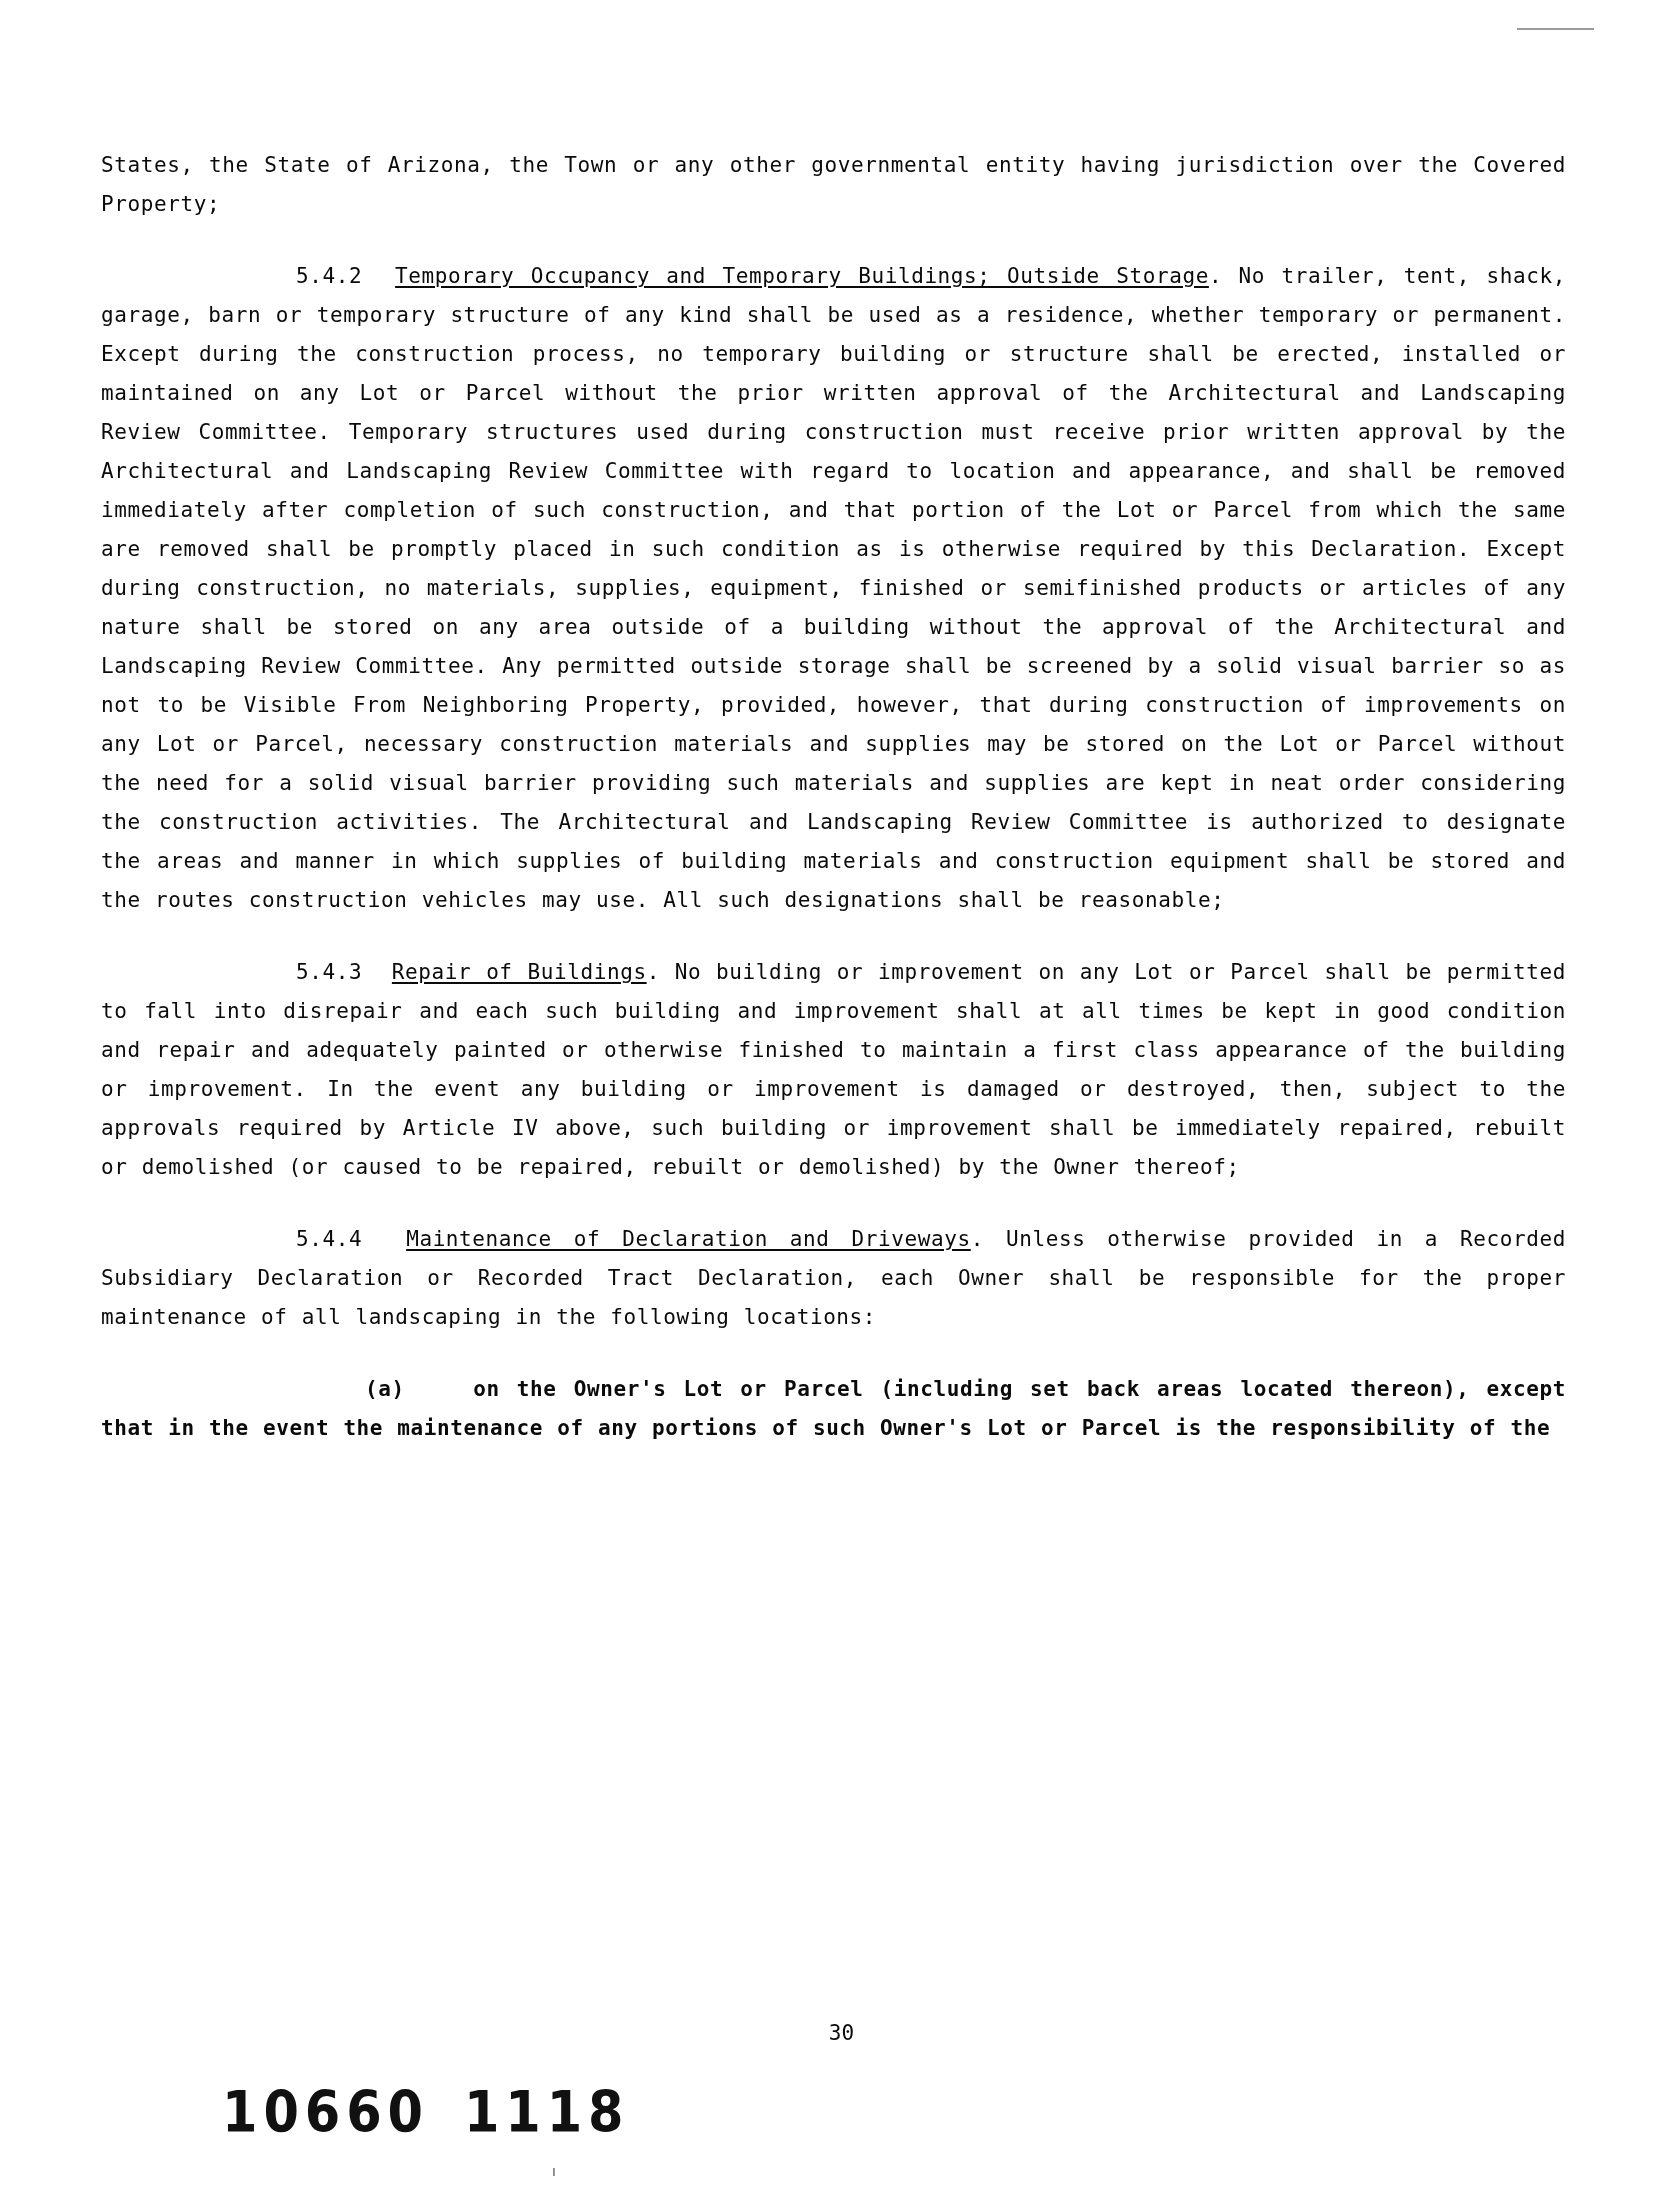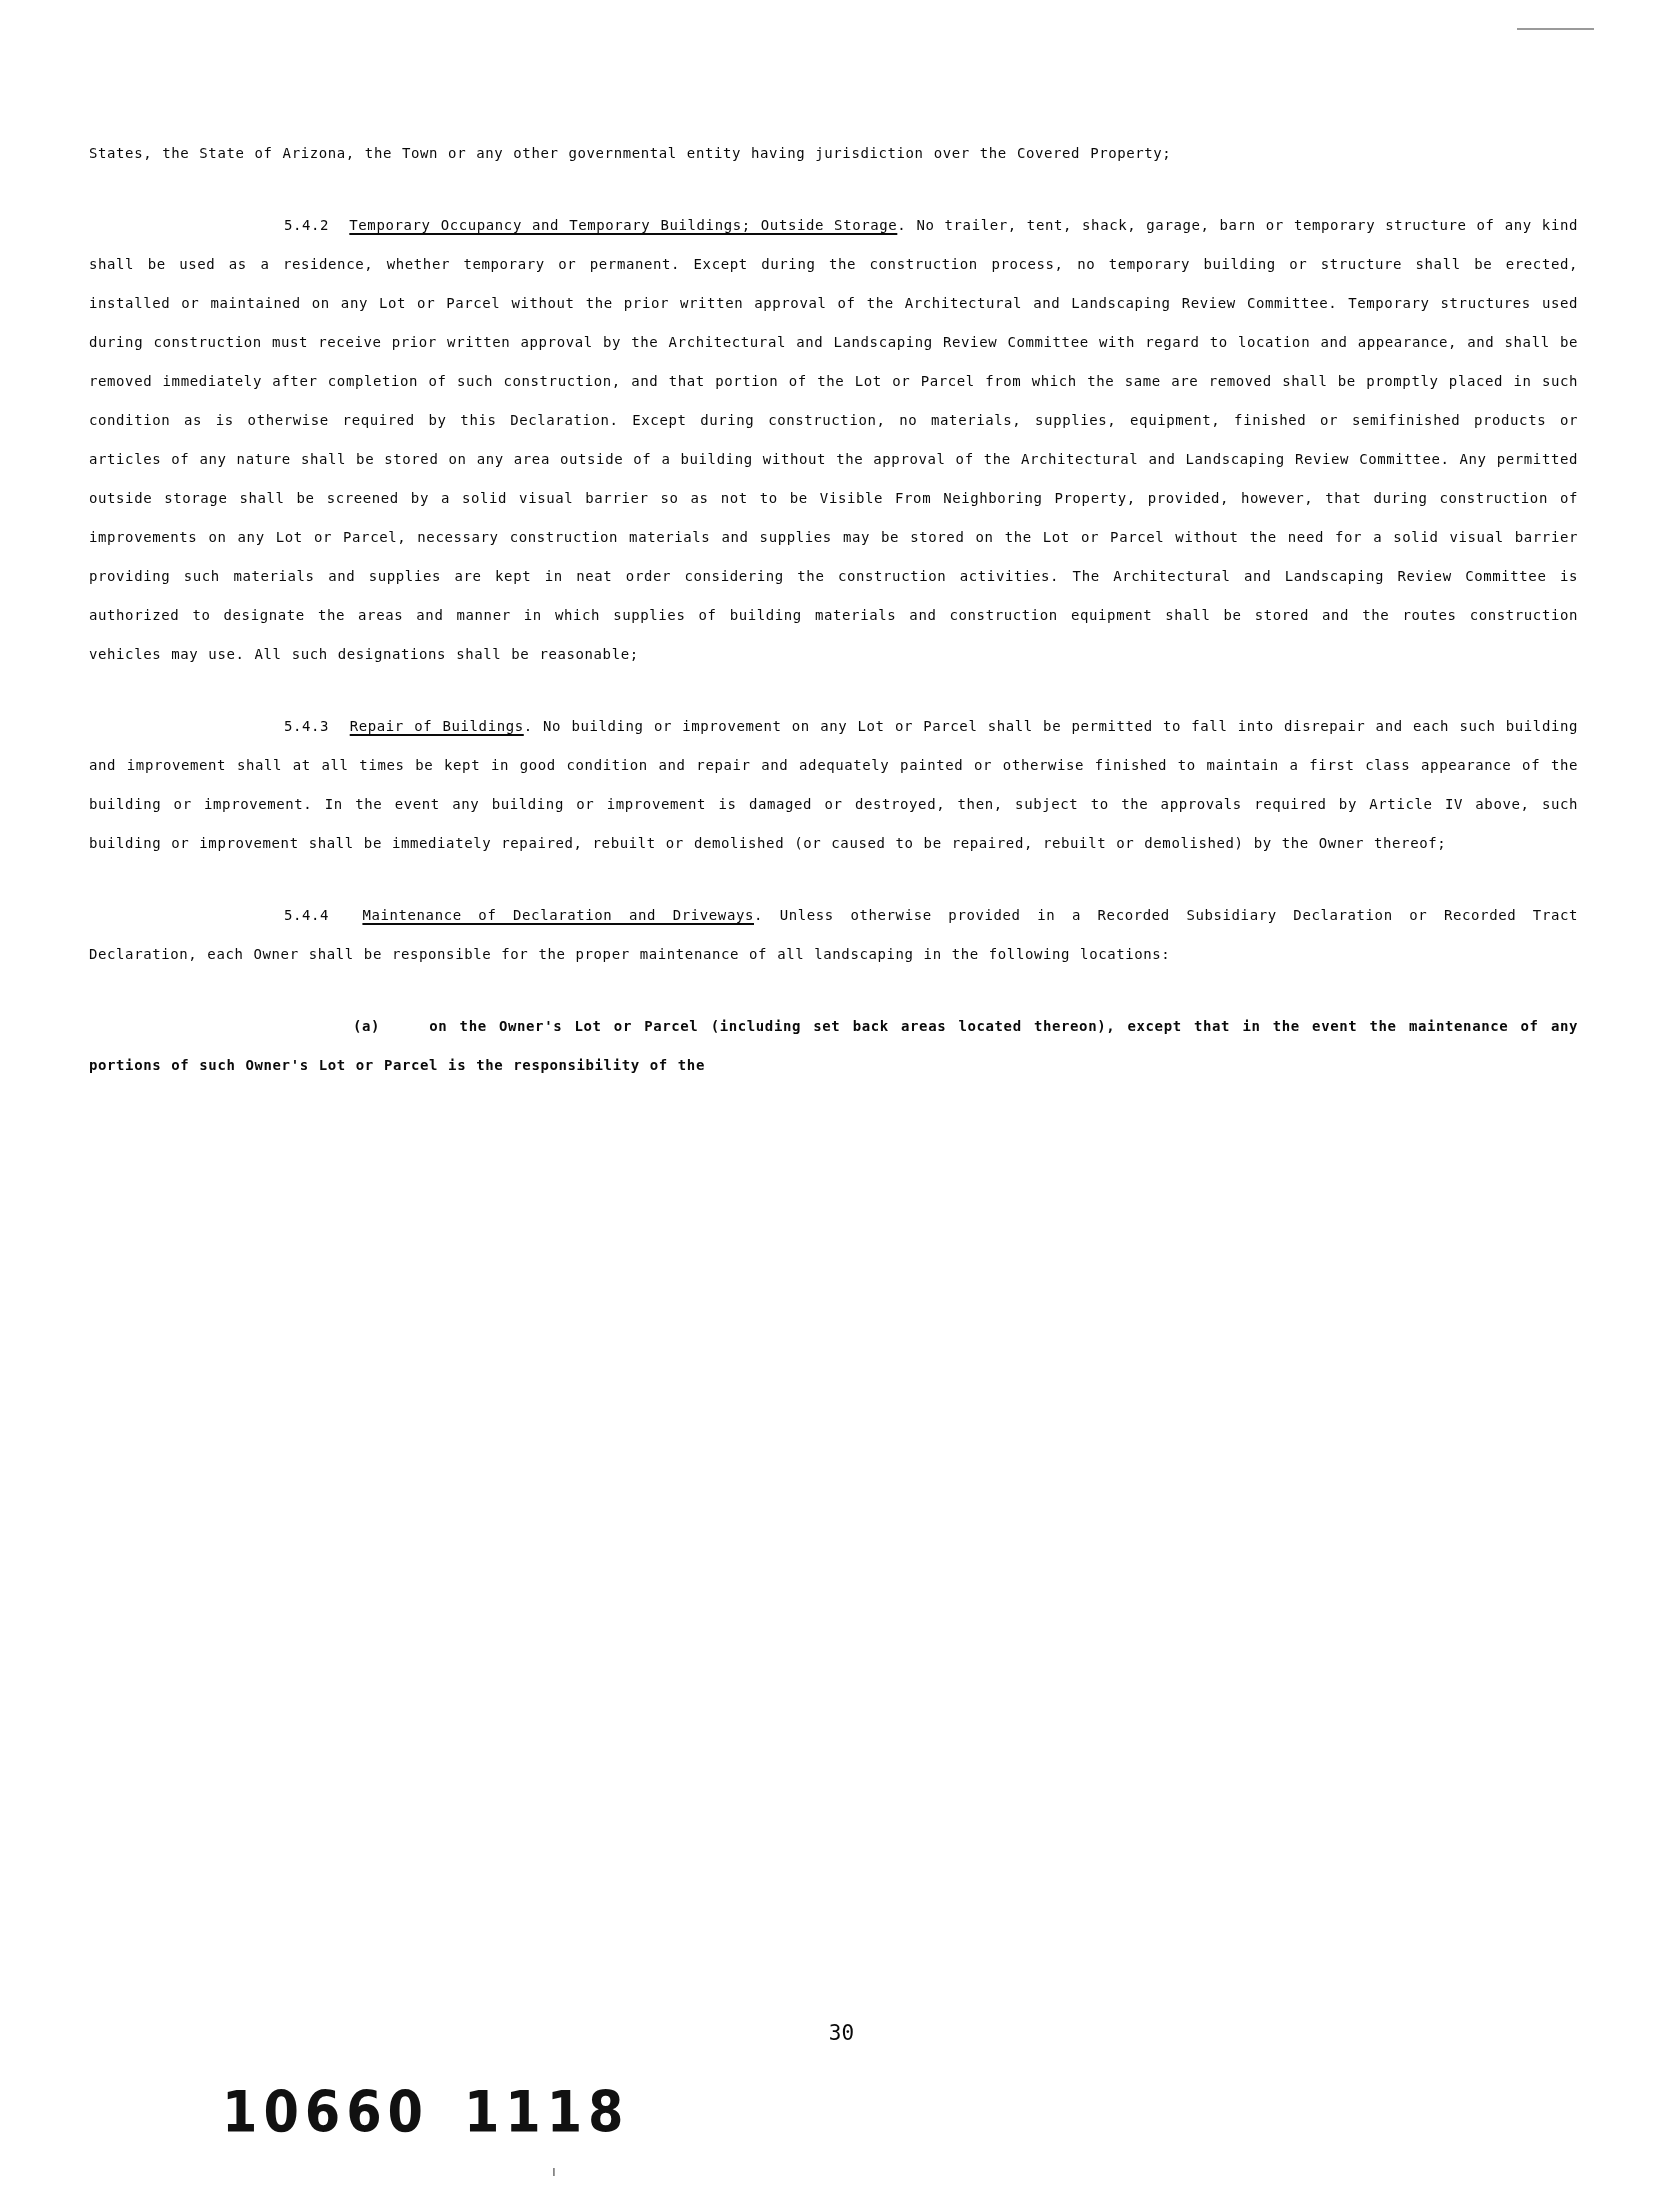--- a/index.html
+++ b/index.html
@@ -30,22 +30,22 @@
     height: 3.9px;
     border-top: 2px solid #9a9a9a;
   }
   .content {
     position: absolute;
     left: 85px;
     top: 130px;
     width: 1497px;
   }
   p {
-    margin: 4px;
-    font-size: 14px;
+    margin: 16px;
+    font-size: 21px;
     line-height: 39px;
     letter-spacing: 0.6px;
     text-align: justify;
     text-justify: inter-word;
     word-spacing: 1px;
   }
   .para {
     margin-bottom: 33px;
   }
   .indent {

